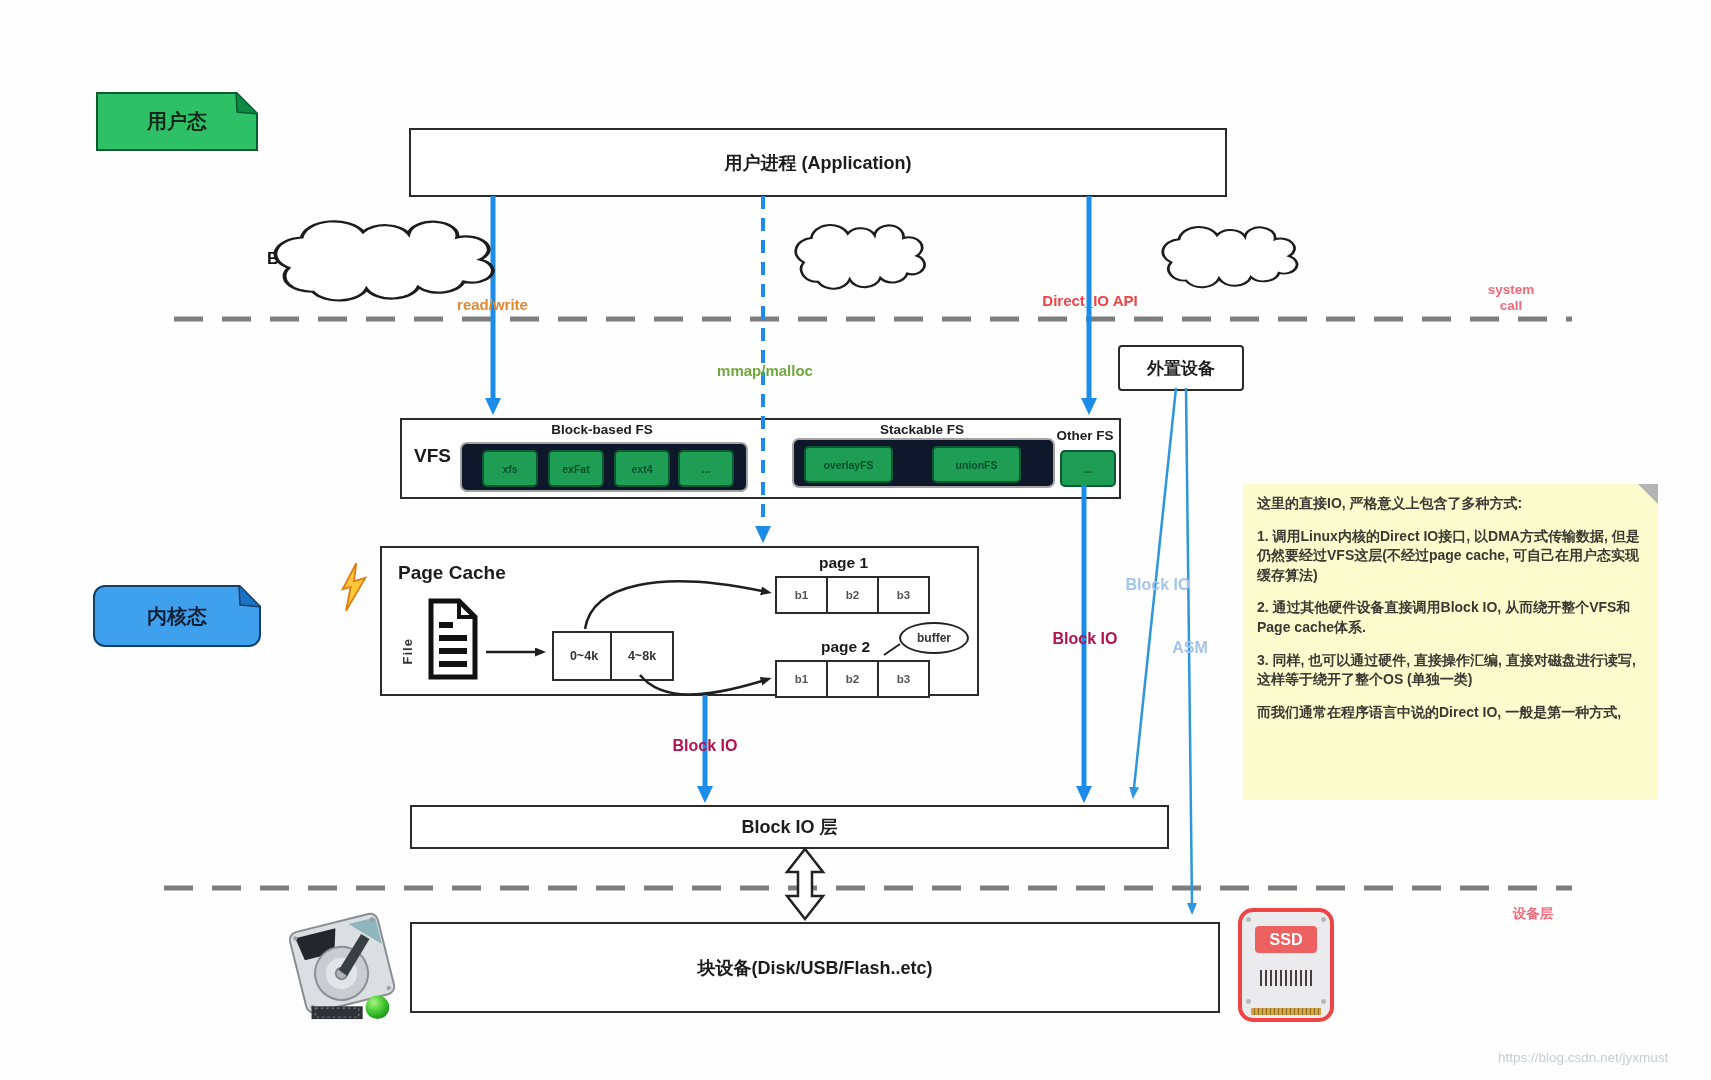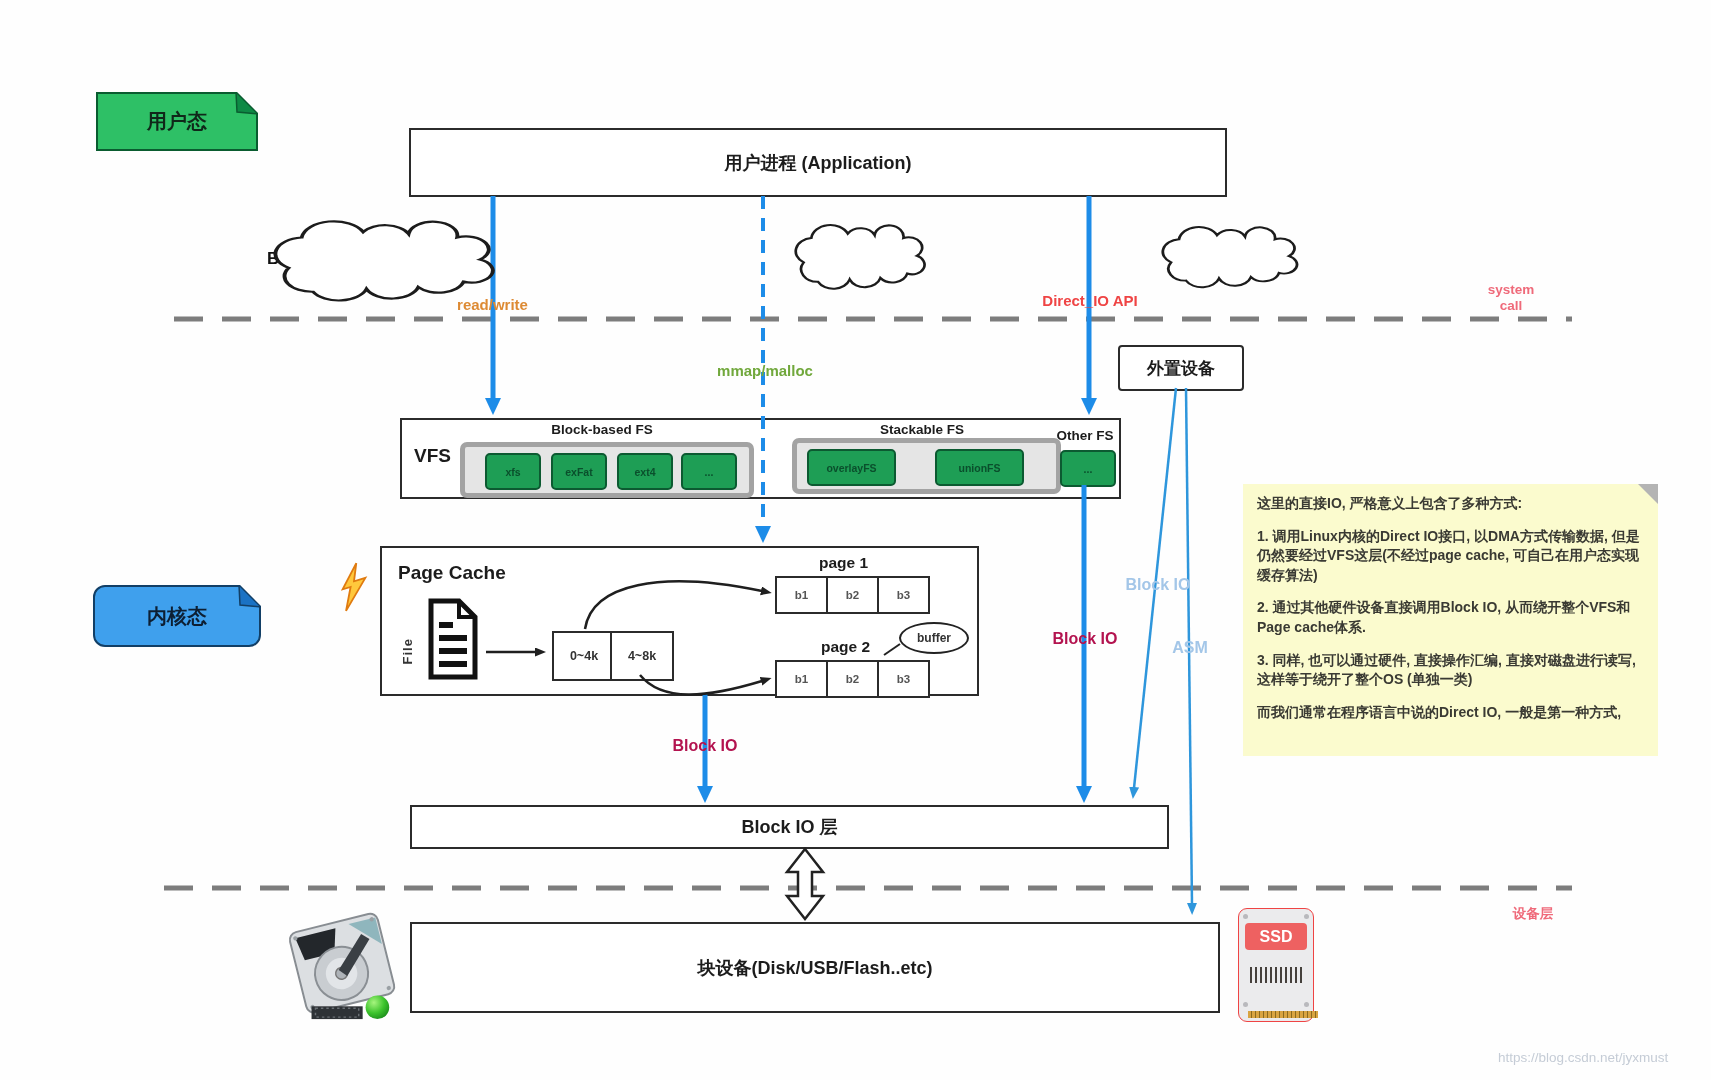--- a/index.html
+++ b/index.html
@@ -9,21 +9,21 @@
   .wbox{position:absolute;background:#fff;border:2px solid #2b2b2b;display:flex;
         align-items:center;justify-content:center;font-weight:bold;color:#1c1c1c;z-index:2;}
   
   .sticky{position:absolute;display:flex;align-items:center;justify-content:center;
           font-weight:bold;font-size:20px;color:#10281a;z-index:2;}
   .sticky-green{background:#2ec066;border:2px solid #0a5c30;}
   .sticky-blue{background:#3fa0ed;border:2px solid #123f66;color:#0d1f33;}
   .fold{position:absolute;top:-2px;right:-2px;width:26px;height:26px;z-index:3;}
   
   .vfs-title{position:absolute;left:12px;top:8px;font-size:19px;font-weight:bold;margin-top:17px;}
-  .fs-group{position:absolute;border:5px solid #a3a3a3;border-radius:7px;background:#e5e5e5;}
+  .fs-group{position:absolute;border:2px solid #a3a3a3;border-radius:7px;background:#0f172a;}
   .fs-group-label{position:absolute;font-size:13.5px;font-weight:bold;text-align:center;}
   .chip{position:absolute;background:#1e9e55;border:2px solid #0c5a31;border-radius:5px;
         display:flex;align-items:center;justify-content:center;font-size:10.5px;
         font-weight:bold;color:#0a4f2c;width:52px;height:33px;}
   
   .pc-title{position:absolute;left:16px;top:14px;font-size:19px;font-weight:bold;}
   .extent{position:absolute;width:60px;height:46px;background:#fff;border:2px solid #2b2b2b;
           display:flex;align-items:center;justify-content:center;font-size:12.5px;color:#333;}
   .page-label{position:absolute;font-size:15.5px;font-weight:bold;}
   .page-row{position:absolute;display:flex;}
@@ -35,31 +35,31 @@
           font-size:12px;color:#333;z-index:2;}
   .file-label{position:absolute;transform:rotate(-90deg);font-size:13px;color:#333;letter-spacing:1px;}
   
   .lab{position:absolute;font-weight:bold;font-size:15px;text-align:center;z-index:6;}
   .lab-orange{color:#dd8a33;} .lab-green{color:#71a83c;} .lab-purple{color:#ef4444;}
   .lab-crimson{color:#b3134f;font-size:16px;} .lab-lblue{color:#a3c6e8;font-size:16px;}
   .lab-pink{color:#ef6a7a;font-size:13.5px;line-height:1.2;}
   .cloud-label{position:absolute;display:flex;align-items:center;justify-content:center;
                font-weight:bold;z-index:3;color:#111;}
   
-  .note{position:absolute;left:1243px;top:484px;width:415px;height:272px;background:#fbfbce;
+  .note{position:absolute;left:1243px;top:484px;width:415px;height:316px;background:#fbfbce;
         z-index:2;box-sizing:border-box;padding:10px 14px 8px 14px;}
   .note p{margin:0 0 13px 0;font-size:14px;font-weight:bold;color:#3a3a33;line-height:1.4;}
   .note p:last-child{margin-bottom:0;}
   
   .wires{position:absolute;left:0;top:0;width:1711px;height:1080px;z-index:5;pointer-events:none;}
   
   .icon{position:absolute;z-index:4;}
   
-  .ssd{position:absolute;left:1238px;top:908px;width:76px;height:114px;background:#ebebed;
-       border:1px solid #ef4444;border-radius:9px;z-index:2;display:flex;flex-direction:column;
+  .ssd{position:absolute;left:1238px;top:908px;width:96px;height:114px;background:#ebebed;
+       border:4px solid #ef4444;border-radius:15px;z-index:2;display:flex;flex-direction:column;
        align-items:center;box-sizing:border-box;}
   .ssd-label{margin-top:14px;width:62px;height:27px;background:#ee6161;border-radius:4px;
              color:#fff;font-weight:bold;font-size:16px;display:flex;align-items:center;justify-content:center;}
   .barcode{margin-top:17px;width:52px;height:16px;
            background:repeating-linear-gradient(90deg,#45403c 0 2px,transparent 2px 5px);}
   .pins{position:absolute;bottom:3px;left:9px;width:70px;height:7px;
         background:repeating-linear-gradient(90deg,#d9a441 0 3px,#8a6a20 3px 4px);}
   .screw{position:absolute;width:5px;height:5px;border-radius:50%;background:#b9b9bd;}
   
   .watermark{position:absolute;left:1498px;top:1050px;font-size:13.5px;color:#c5ccd6;z-index:2;}

